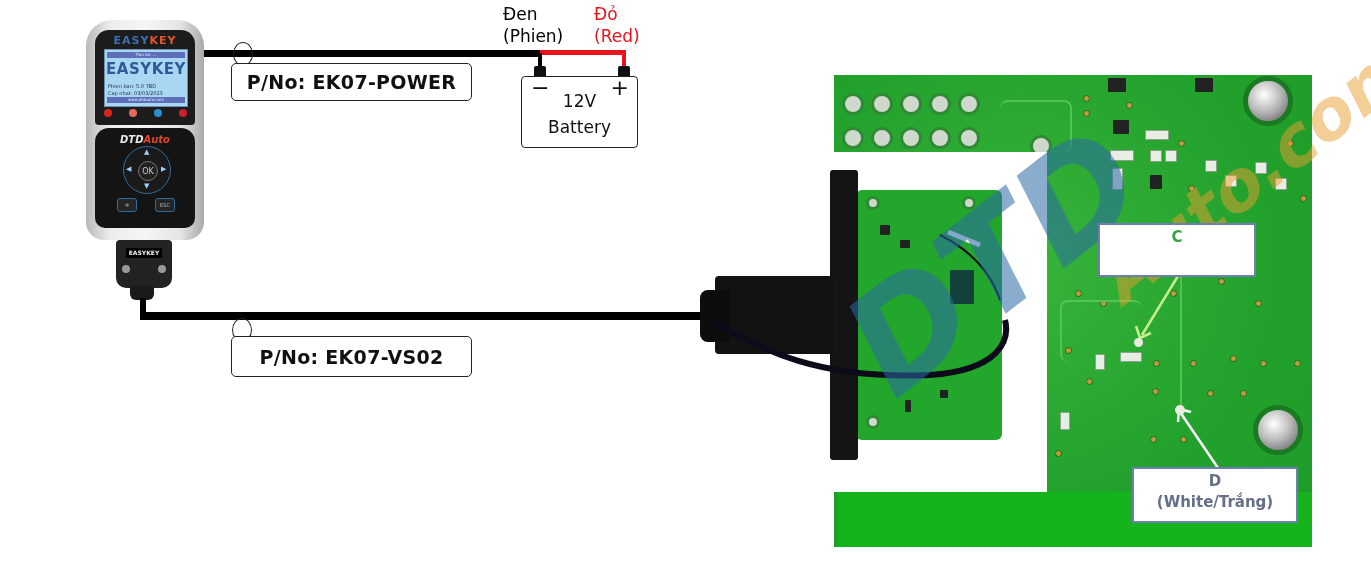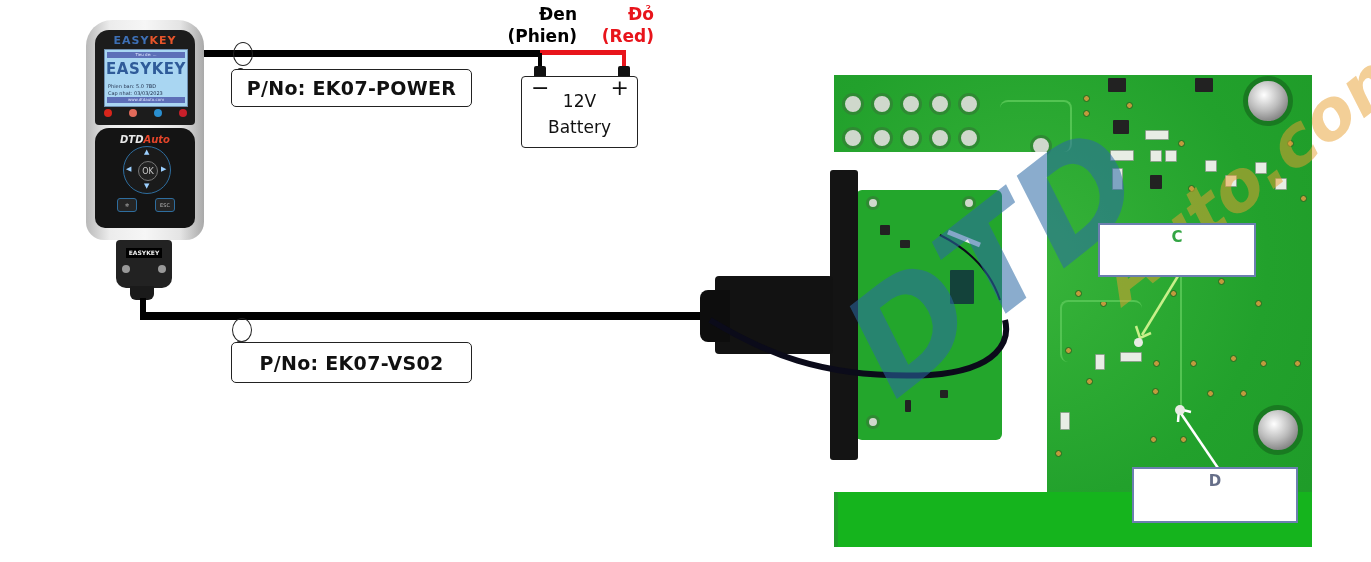--- a/index.html
+++ b/index.html
@@ -7,31 +7,31 @@
          font-family:"DejaVu Sans", sans-serif; }
   .abs { position:absolute; }
 
   
   .wire { position:absolute; background:#000; }
   .wire-red { position:absolute; background:#e8141b; }
 
   
   .pn-label { position:absolute; border:1.6px solid #222; border-radius:5px; background:#fff;
               font-weight:bold; font-size:19px; color:#111; box-sizing:border-box;
-              display:flex; align-items:center; justify-content:center; letter-spacing:0.3px;margin-top:6px; }
+              display:flex; align-items:center; justify-content:center; letter-spacing:0.3px; }
   .tag-loop { position:absolute; border:1.3px solid #222; border-radius:50%; background:transparent; }
   .tag-hole { position:absolute; border:1.3px solid #222; border-radius:50%; background:#fff; }
 
   
   .battery { position:absolute; border:1.8px solid #222; border-radius:4px; background:#fff; box-sizing:border-box; }
   .battery-text { position:absolute; width:100%; text-align:center; font-size:17px; color:#111; }
   .terminal { position:absolute; background:#111; border-radius:2px 2px 0 0; }
   .polarity { position:absolute; font-size:22px; color:#111; line-height:1; }
 
-  .wire-label { position:absolute; font-weight:bold; font-size:17px; text-align:right; line-height:22px; }
+  .wire-label { position:absolute; font-weight:normal; font-size:17px; text-align:left; line-height:22px; }
 
   
   .device-shell { position:absolute; left:86px; top:20px; width:118px; height:220px;
                   background:linear-gradient(90deg,#b9b9b9 0%,#ececec 20%,#f6f6f6 50%,#e4e4e4 80%,#a9a9a9 100%);
                   border-radius:26px 26px 18px 18px; }
   .device-face { position:absolute; left:95px; top:30px; width:100px; height:95px; background:#1c1c1c; border-radius:14px 14px 4px 4px; }
   .device-brand { position:absolute; left:0; top:4px; width:100%; text-align:center; font-weight:bold; font-size:11px; letter-spacing:1px; }
   .device-brand .e { color:#3d6fb5; }
   .device-brand .k { color:#e7542a; }
   .device-screen { position:absolute; left:9px; top:19px; width:82px; height:56px; background:#a9d6f2; border:1px solid #6f8fb0; }
@@ -256,13 +256,14 @@
   <line x1="48" y1="68" x2="10" y2="12" stroke="#ffffff" stroke-width="2.5"></line>
   <polyline points="8,22 9,9 21,12" stroke="#ffffff" stroke-width="2.5" fill="none"></polyline>
 </svg>
 <div class="abs" style="left:1175px;top:405px;width:10px;height:10px;border-radius:50%;background:#e8ece4"></div>
 
 <div class="callout callout-c">
   <div>C</div>
 </div>
 <div class="callout callout-d">
   <div>D</div>
+  <div>(White/Trắng)</div>
 </div>
 
 </body></html>

